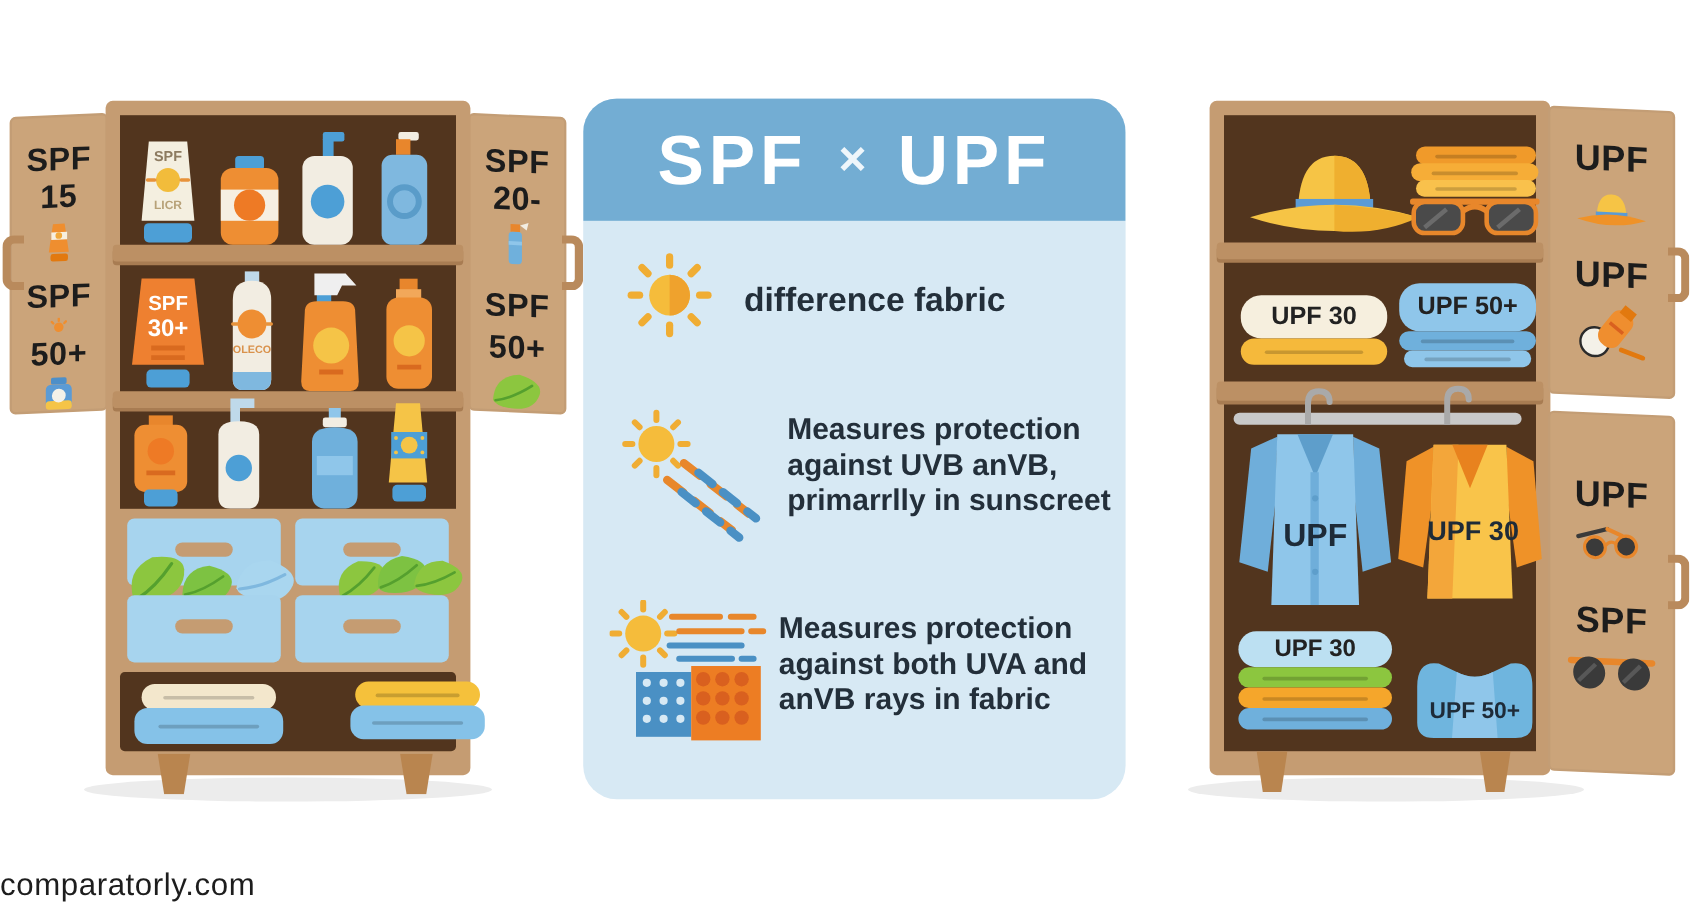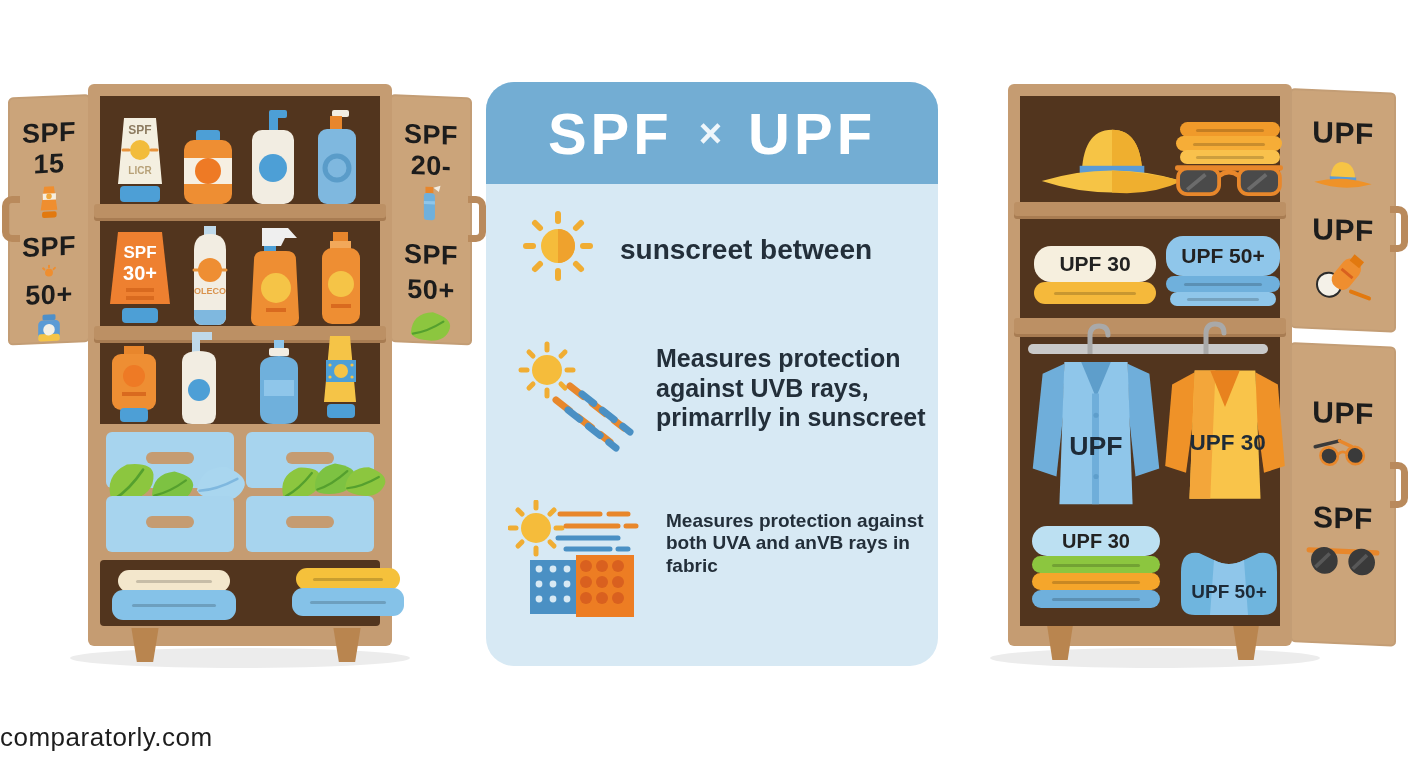--- a/index.html
+++ b/index.html
@@ -264,42 +264,42 @@
         <line x1="36" y1="4" x2="36" y2="11"></line>
           <line x1="36" y1="61" x2="36" y2="68"></line>
         <line x1="4" y1="36" x2="11" y2="36"></line>
           <line x1="61" y1="36" x2="68" y2="36"></line>
         <line x1="13" y1="13" x2="18" y2="18"></line>
           <line x1="54" y1="54" x2="59" y2="59"></line>
         <line x1="13" y1="59" x2="18" y2="54"></line>
           <line x1="54" y1="18" x2="59" y2="13"></line>
       </g>
     </svg>
-    <div class="panel-text" style="left:134px; top:152px; font-size:28px;">sunscreet between</div>
+    <div class="panel-text" style="left:134px; top:152px; font-size:28px;">difference fabric</div>
 
     <svg class="abs" style="left:26px; top:256px;" width="125" height="115" viewBox="0 0 125 115">
       <circle cx="35" cy="32" r="15" fill="#F5BC3B"></circle>
       <g stroke="#F0AD33" stroke-width="5" stroke-linecap="round">
         <line x1="35" y1="6" x2="35" y2="12"></line>
           <line x1="35" y1="52" x2="35" y2="58"></line>
         <line x1="9" y1="32" x2="15" y2="32"></line>
           <line x1="55" y1="32" x2="61" y2="32"></line>
         <line x1="17" y1="14" x2="21" y2="18"></line>
           <line x1="49" y1="46" x2="53" y2="50"></line>
         <line x1="17" y1="50" x2="21" y2="46"></line>
           <line x1="49" y1="18" x2="53" y2="14"></line>
       </g>
       <g stroke-width="7" stroke-linecap="round" fill="none">
         <line x1="58" y1="48" x2="112" y2="90" stroke="#E8872B" stroke-dasharray="17 11"></line>
         <line x1="44" y1="62" x2="98" y2="104" stroke="#E8872B" stroke-dasharray="17 11"></line>
         <line x1="70" y1="56" x2="118" y2="94" stroke="#4A90C4" stroke-dasharray="15 11"></line>
         <line x1="56" y1="72" x2="104" y2="110" stroke="#4A90C4" stroke-dasharray="15 11"></line>
       </g>
     </svg>
-    <div class="panel-text" style="left:170px; top:262px; width:272px; font-size:25px; line-height:1.18;">Measures protection against UVB rays, primarrlly in sunscreet</div>
+    <div class="panel-text" style="left:170px; top:262px; width:272px; font-size:25px; line-height:1.18;">Measures protection against UVB anVB, primarrlly in sunscreet</div>
 
     <svg class="abs" style="left:22px; top:418px;" width="135" height="125" viewBox="0 0 135 125">
       <circle cx="28" cy="28" r="15" fill="#F5BC3B"></circle>
       <g stroke="#F0AD33" stroke-width="5" stroke-linecap="round">
         <line x1="28" y1="2" x2="28" y2="8"></line>
           <line x1="28" y1="48" x2="28" y2="54"></line>
         <line x1="2" y1="28" x2="8" y2="28"></line>
           <line x1="48" y1="28" x2="54" y2="28"></line>
         <line x1="10" y1="10" x2="14" y2="14"></line>
           <line x1="42" y1="42" x2="46" y2="46"></line>
@@ -330,21 +330,21 @@
           <circle cx="94" cy="66" r="6"></circle>
           <circle cx="110" cy="66" r="6"></circle>
         <circle cx="78" cy="82" r="6"></circle>
           <circle cx="94" cy="82" r="6"></circle>
           <circle cx="110" cy="82" r="6"></circle>
         <circle cx="78" cy="98" r="6"></circle>
           <circle cx="94" cy="98" r="6"></circle>
           <circle cx="110" cy="98" r="6"></circle>
       </g>
     </svg>
-    <div class="panel-text" style="left:180px; top:428px; width:280px; font-size:19px; line-height:1.18;">Measures protection against both UVA and anVB rays in fabric</div>
+    <div class="panel-text" style="left:163px; top:428px; width:280px; font-size:25px; line-height:1.18;">Measures protection against both UVA and anVB rays in fabric</div>
   </div>
 
   <div class="floor-shadow" style="left:990px; top:648px; width:330px; height:20px;"></div>
 
   <div class="wood-body" style="left:1008px; top:84px; width:284px; height:562px;"></div>
   <div class="interior" style="left:1020px; top:96px; width:260px; height:530px;"></div>
   <div class="board" style="left:1014px; top:202px; width:272px; height:14px;"></div>
   <div class="board" style="left:1014px; top:318px; width:272px; height:16px;"></div>
 
   <svg class="abs" style="left:1036px; top:118px;" width="152" height="88" viewBox="0 0 160 92">

